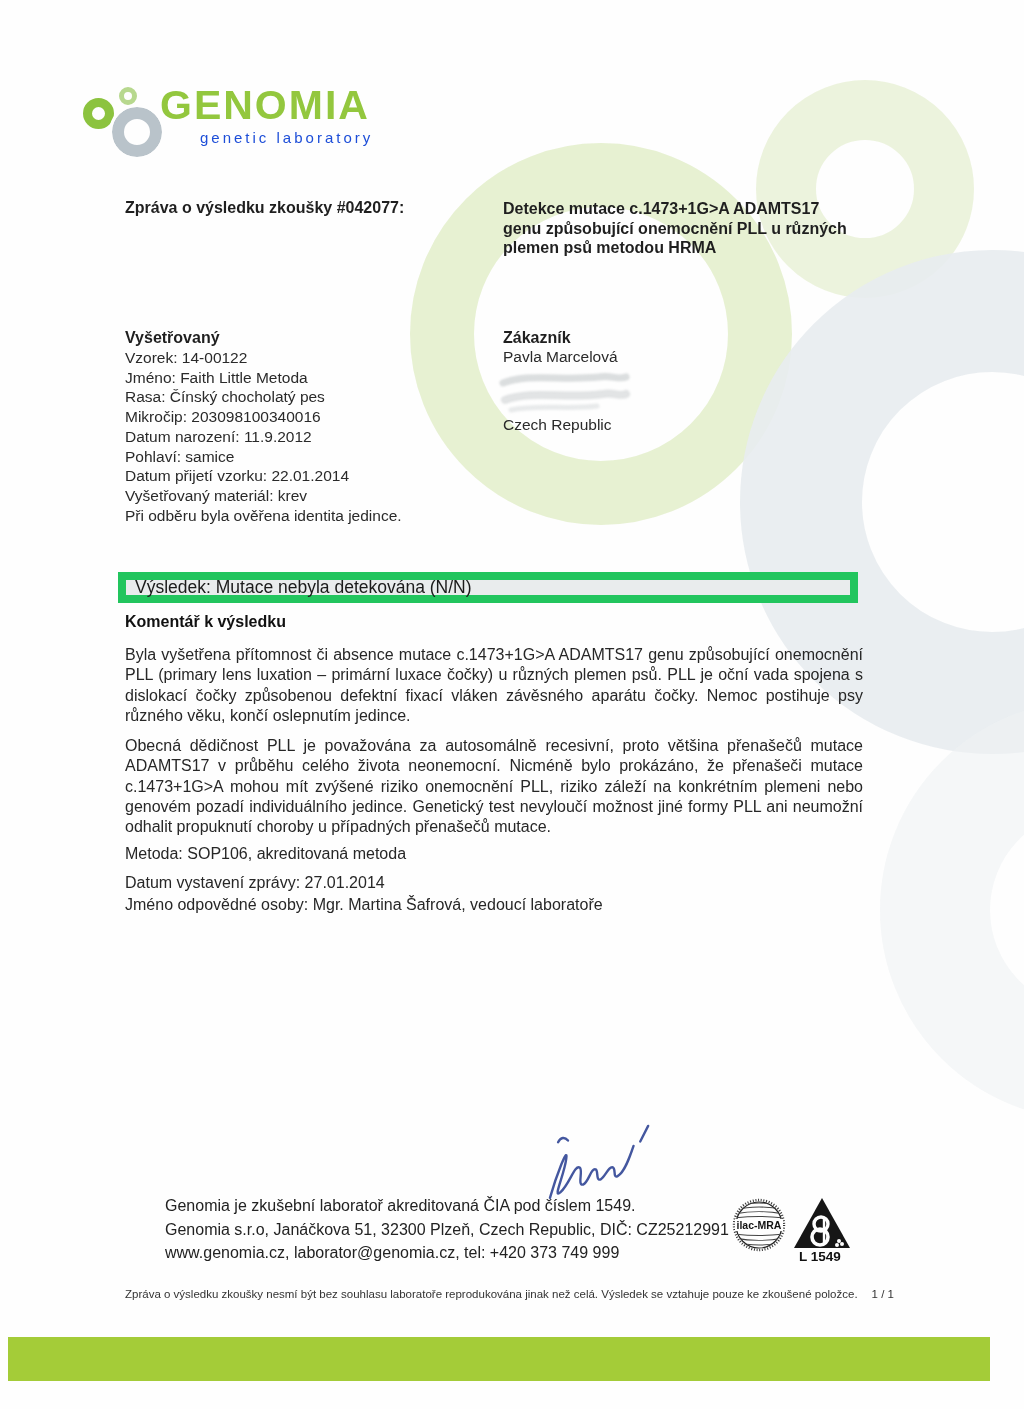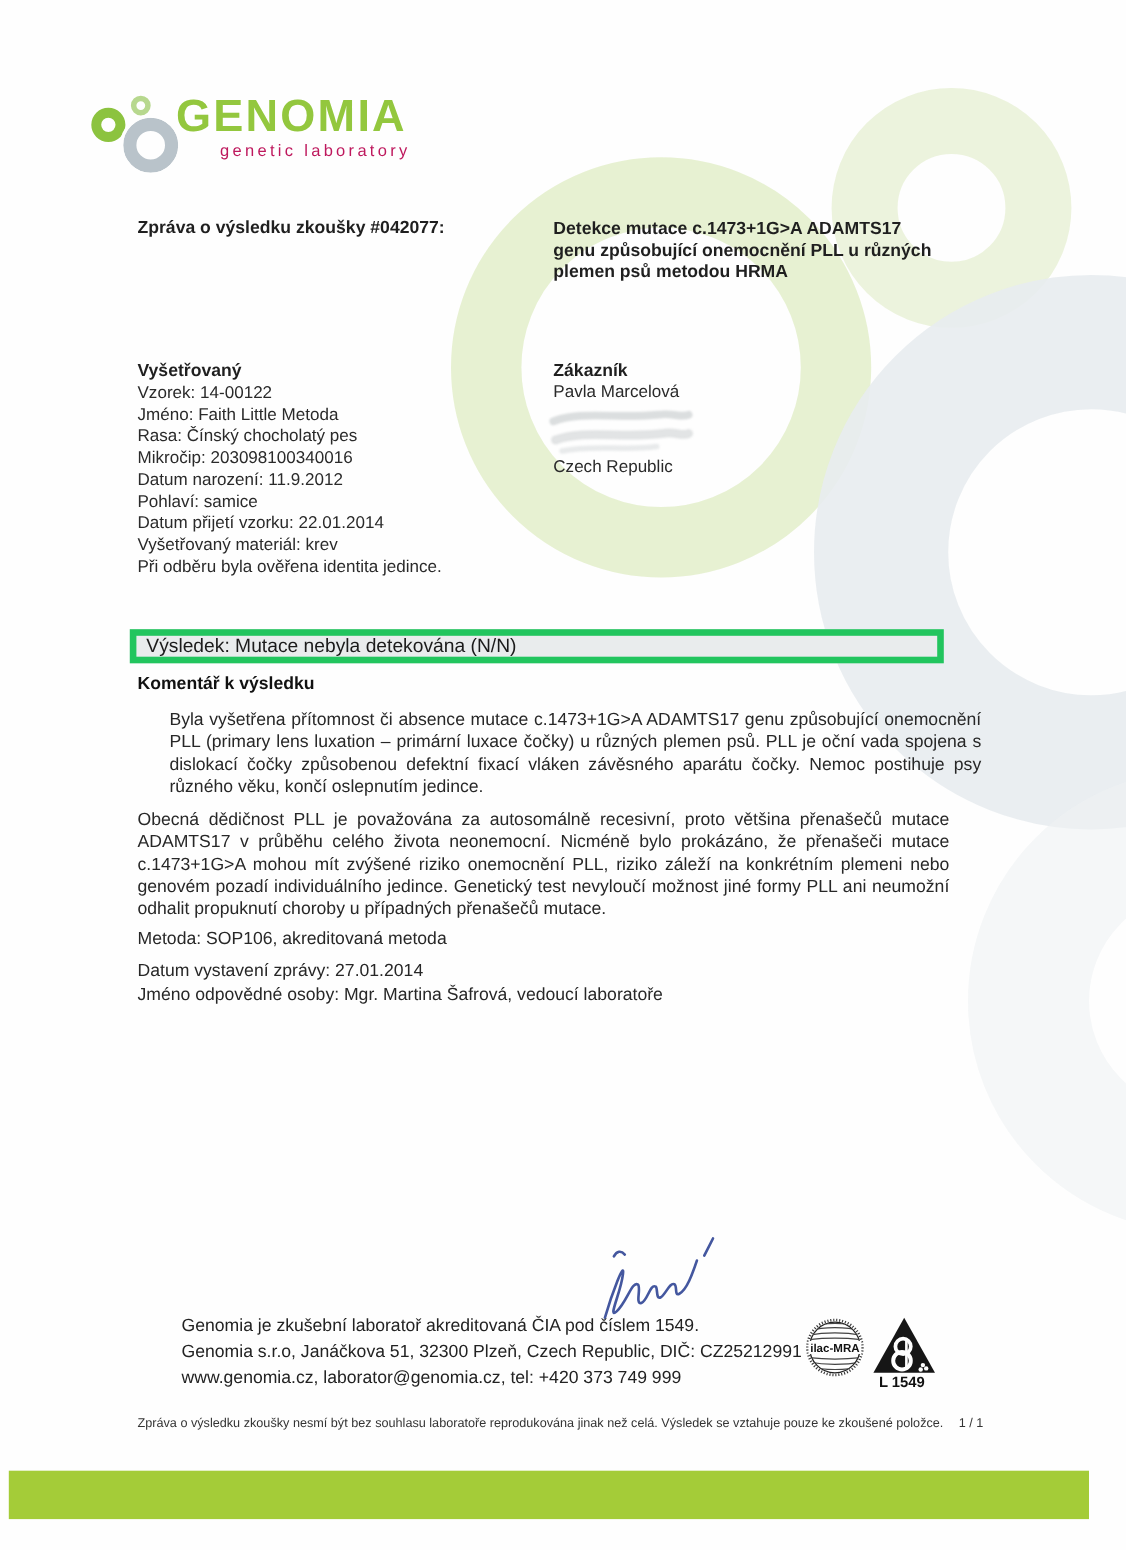--- a/index.html
+++ b/index.html
@@ -17,41 +17,41 @@
   .wm-c{left:740px;top:250px;width:504px;height:504px;border:122px solid #e8ecef;opacity:.9;}
   .wm-d{left:880px;top:700px;width:420px;height:420px;border:110px solid #eef1f3;opacity:.6;}
   .corner-mark{position:absolute;right:0;top:0;width:18px;height:5px;background:#2a3550;}
   
   .ring{position:absolute;border-radius:50%;box-sizing:border-box;}
   .ring-green{left:83px;top:98px;width:31px;height:31px;border:9px solid #8cc33f;}
   .ring-small{left:119px;top:87px;width:18px;height:18px;border:5px solid #b7d88e;}
   .ring-gray{left:112px;top:107px;width:50px;height:50px;border:12px solid #b9c3ca;outline:3px solid #fefefe;}
   .logo-name{position:absolute;left:160px;top:82px;font-size:41px;font-weight:bold;
     letter-spacing:2px;color:#93c73e;}
-  .logo-tagline{position:absolute;left:200px;top:129px;font-size:15px;letter-spacing:3px;color:#be185d;}
+  .logo-tagline{position:absolute;left:200px;top:129px;font-size:15px;letter-spacing:3px;color:#1d4ed8;}
   
   .title-left{position:absolute;left:125px;top:199px;width:360px;font-size:16px;font-weight:bold;color:#1f1f1f;}
   .title-right{position:absolute;left:503px;top:199px;width:352px;font-size:16px;font-weight:bold;
     line-height:19.5px;color:#1f1f1f;}
   
   .col-heading{font-size:16px;font-weight:bold;color:#1f1f1f;}
   .examined{position:absolute;left:125px;top:329px;width:360px;}
   .examined .line{font-size:15.5px;line-height:19.7px;color:#2a2a2a;}
   .examined .col-heading{margin-bottom:1px;}
   .customer{position:absolute;left:503px;top:329px;width:320px;}
   .customer .line{font-size:15.5px;line-height:19.7px;color:#2a2a2a;}
   .smudge{display:block;margin:4px 0 2px -4px;filter:blur(1.1px);}
   
   .result-box{position:absolute;left:118px;top:572px;width:740px;height:31px;box-sizing:border-box;
-    background:#e9eced;border:6px solid #22c55e;display:flex;align-items:center;}
+    background:#e9eced;border:8px solid #22c55e;display:flex;align-items:center;}
   .result-box span{padding-left:9px;font-size:17.5px;color:#1b1b1b;}
   .comment-heading{position:absolute;left:125px;top:613px;font-size:16px;font-weight:bold;color:#111;}
   .para{position:absolute;left:125px;width:738px;font-size:16px;line-height:20.3px;
     text-align:justify;color:#272727;margin:0;}
-  .para-1{top:645px;margin-left:29px;}
+  .para-1{top:645px;}
   .para-2{top:736px;}
   .method-line{position:absolute;left:125px;top:845px;font-size:16px;color:#272727;}
   .issued-date{position:absolute;left:125px;top:874px;font-size:16px;color:#272727;}
   .issued-person{position:absolute;left:125px;top:896px;font-size:16px;color:#272727;}
   
   .signature{position:absolute;left:538px;top:1126px;transform:rotate(-4deg);}
   .footer-lines{position:absolute;left:125px;top:1194px;width:600px;margin-left:40px;}
   .footer-lines .line{font-size:16px;line-height:23.5px;color:#222;}
   .ilac-stamp{position:absolute;left:731px;top:1196px;}
   .cia-mark{position:absolute;left:793px;top:1197px;}

